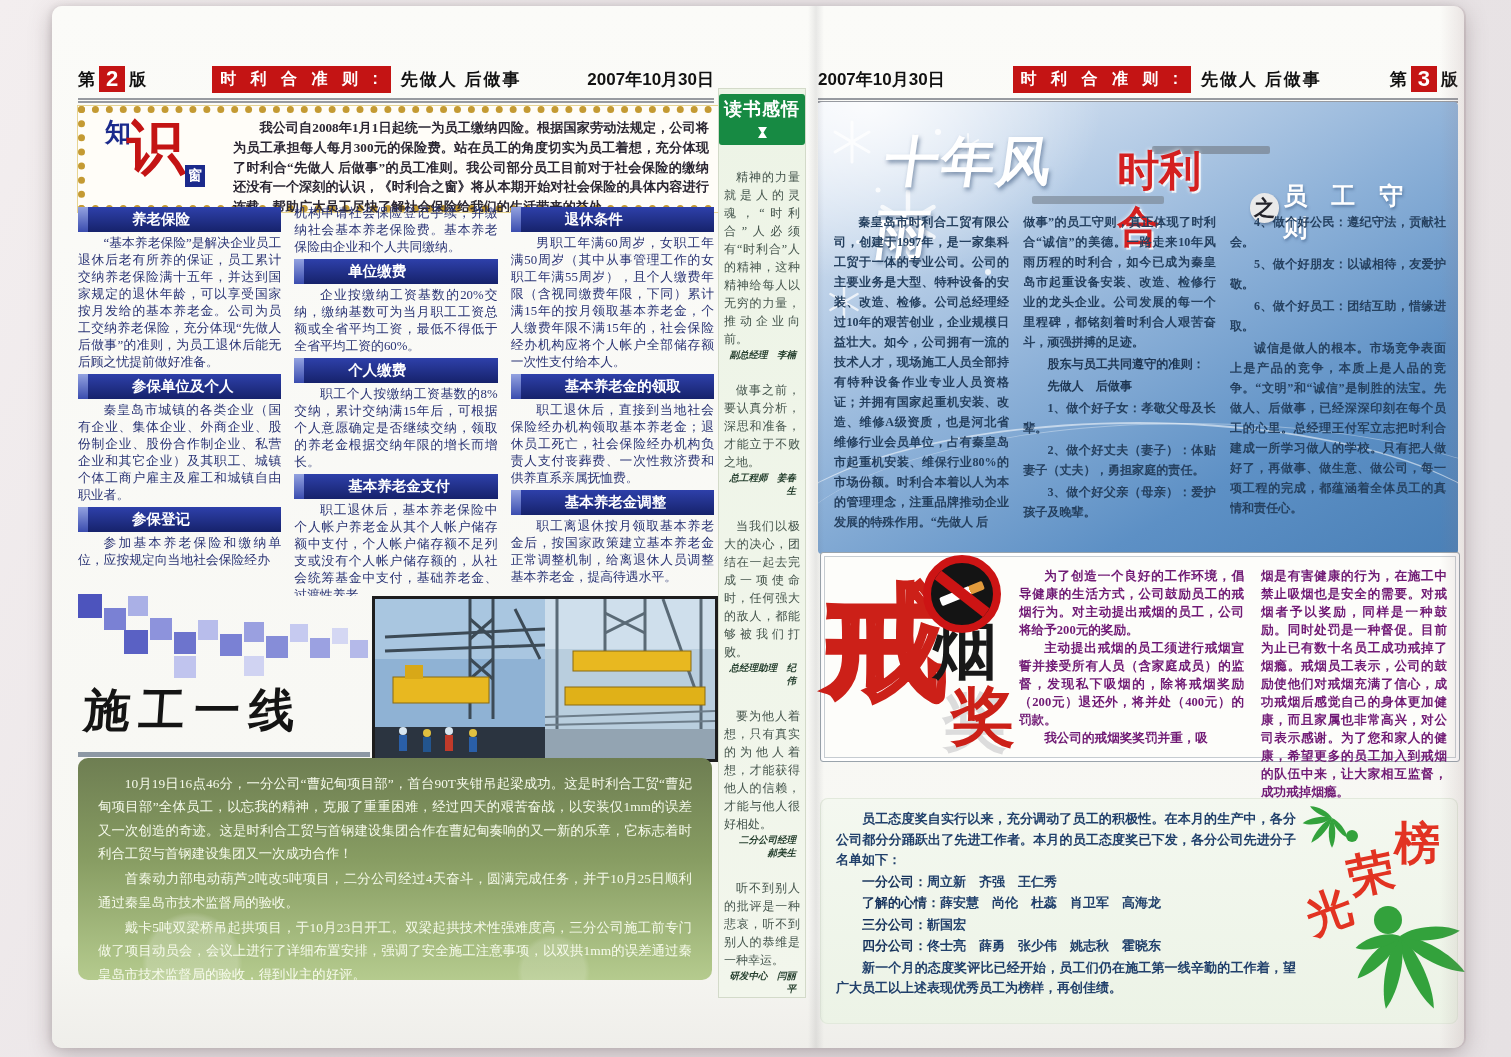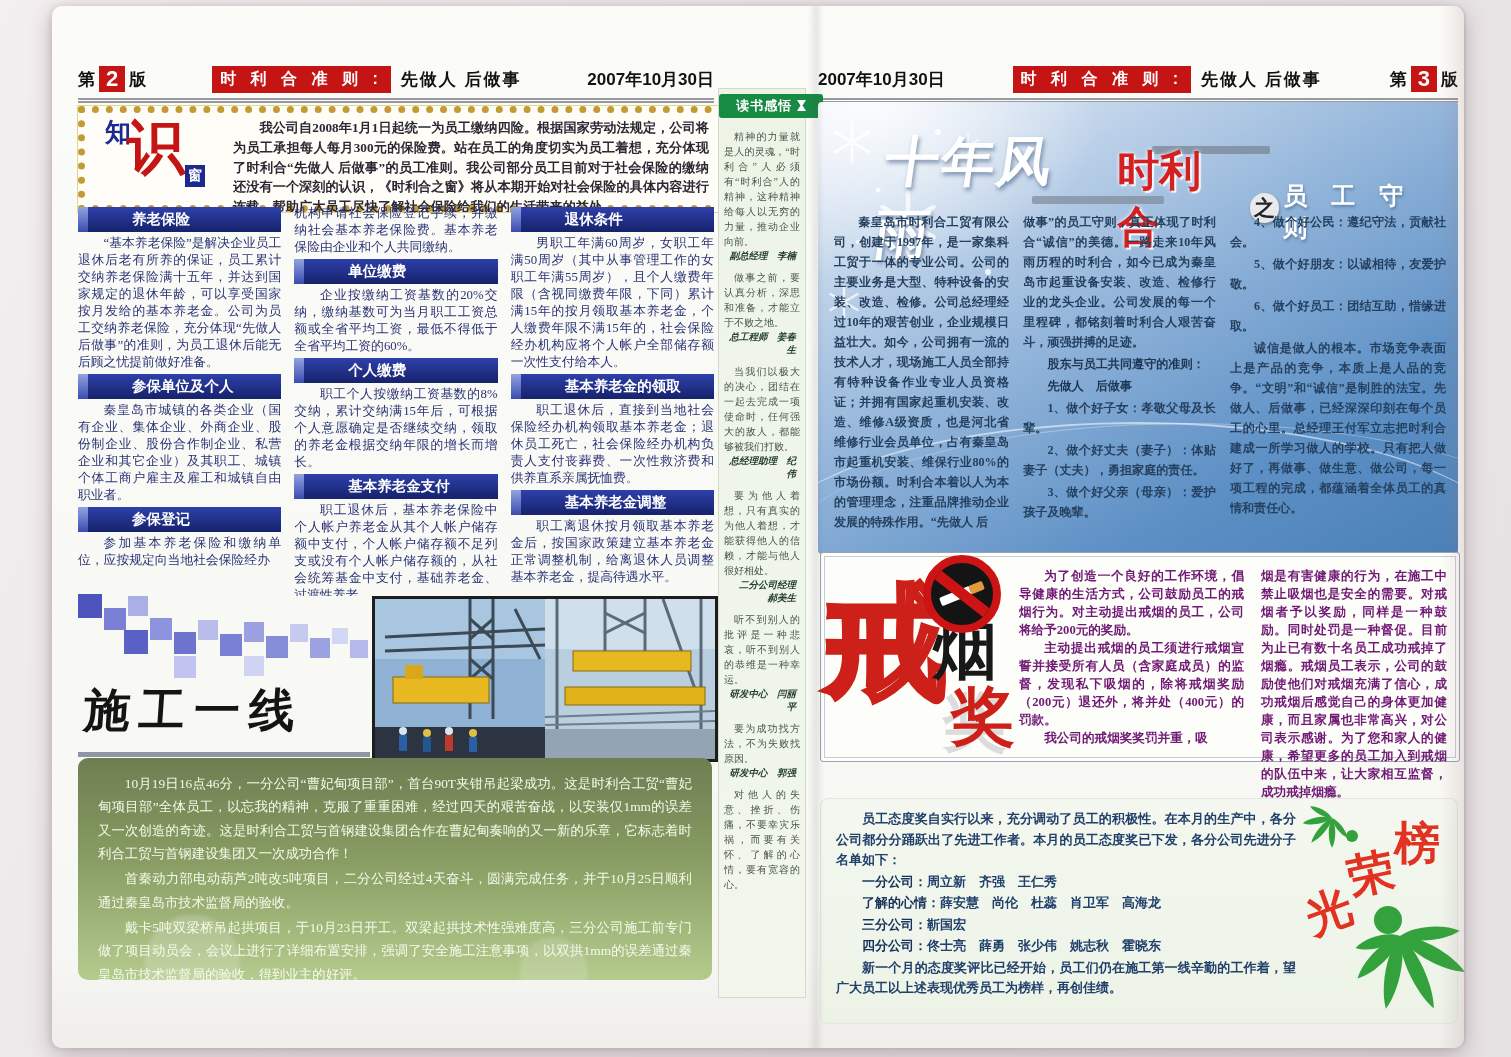--- a/index.html
+++ b/index.html
@@ -63,24 +63,24 @@
       radial-gradient(circle at 18% 92%,rgba(255,255,255,.18) 0 8%,rgba(255,255,255,0) 9%),
       radial-gradient(circle at 75% 96%,rgba(255,255,255,.15) 0 6%,rgba(255,255,255,0) 7%),
       linear-gradient(180deg,#6e7e52 0%,#879c62 45%,#b5cb8e 100%);
     color:#f6faeb;padding:12px 20px;box-sizing:border-box;}
   .greenbox p{font-size:13.4px;line-height:1.74;text-indent:2em;margin:2px 0;text-align:justify;}
 
   
   .strip{position:absolute;left:666px;top:82px;width:88px;height:910px;
     background:linear-gradient(180deg,#edf4e6,#f2f6ec);border:1px solid #d3dac9;box-sizing:border-box;}
   .strip-head{margin:5px auto 4px;width:78px;background:#178a43;color:#fff;font-weight:bold;
-    font-size:13px;text-align:center;border-radius:3px;padding:3px 13px;letter-spacing:1px;
+    font-size:18px;text-align:center;border-radius:3px;padding:3px 4px;letter-spacing:1px;
     font-family:"Liberation Sans","DejaVu Sans",sans-serif;}
   .quotes{padding:0 5px;overflow:hidden;height:860px;}
-  .qt{font-size:10px;line-height:1.5;color:#44544c;text-align:justify;text-indent:1em;margin:7px 0 1px;}
+  .qt{font-size:12px;line-height:1.5;color:#44544c;text-align:justify;text-indent:1em;margin:19px 0 1px;}
   .qa{font-size:9.5px;font-weight:bold;font-style:italic;color:#26402f;text-align:right;margin:0 4px 0 0;}
 
   
   .banner{position:absolute;left:766px;top:96px;width:640px;height:452px;border-radius:4px;overflow:hidden;
     background:
       radial-gradient(ellipse at 8% 0%,rgba(255,255,255,.85) 0%,rgba(255,255,255,0) 28%),
       linear-gradient(150deg,#e9eff8 0%,#c4d6eb 20%,#8db1d8 48%,#5d90c5 75%,#4a80b7 100%);}
   .arc{position:absolute;left:-60px;bottom:-130px;width:760px;height:260px;border-radius:50%;
     border-top:2px solid rgba(255,255,255,.55);}
   .arc2{position:absolute;left:-40px;bottom:-150px;width:820px;height:280px;border-radius:50%;

